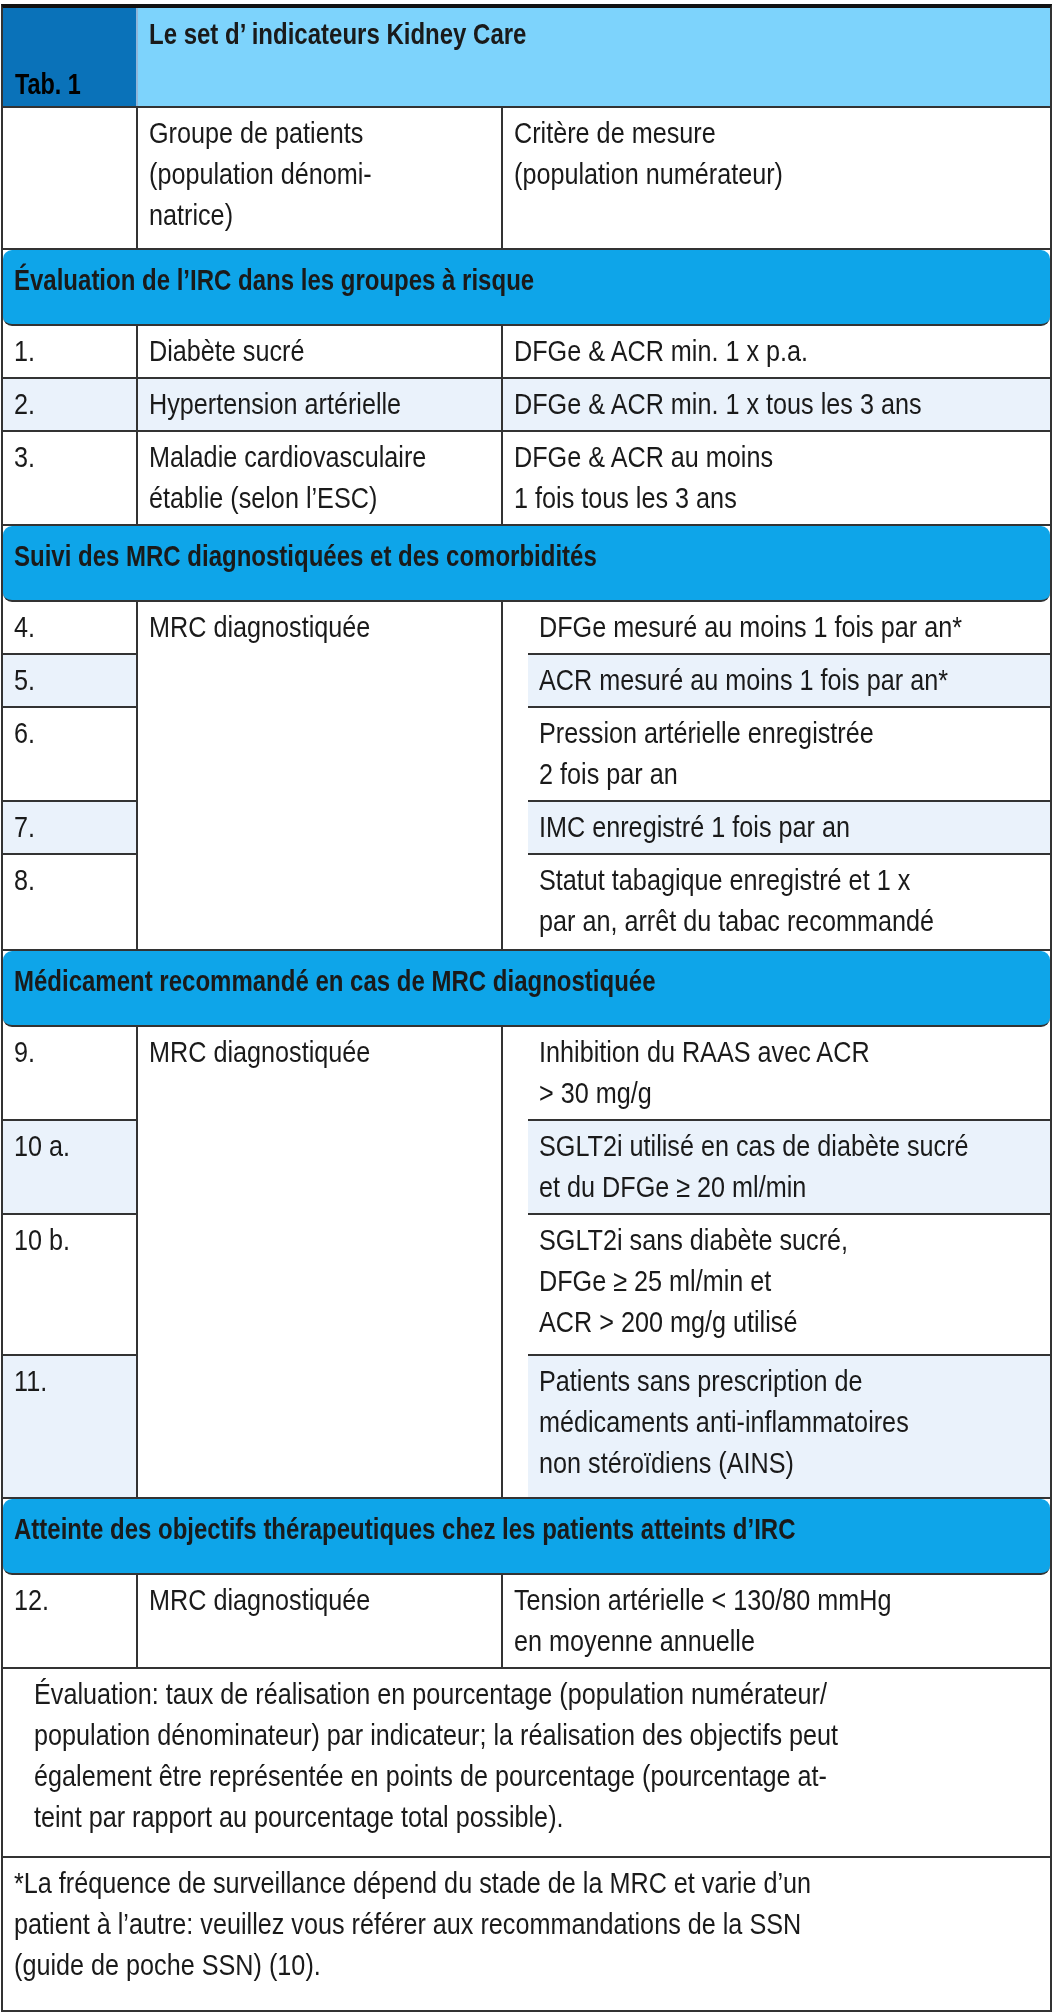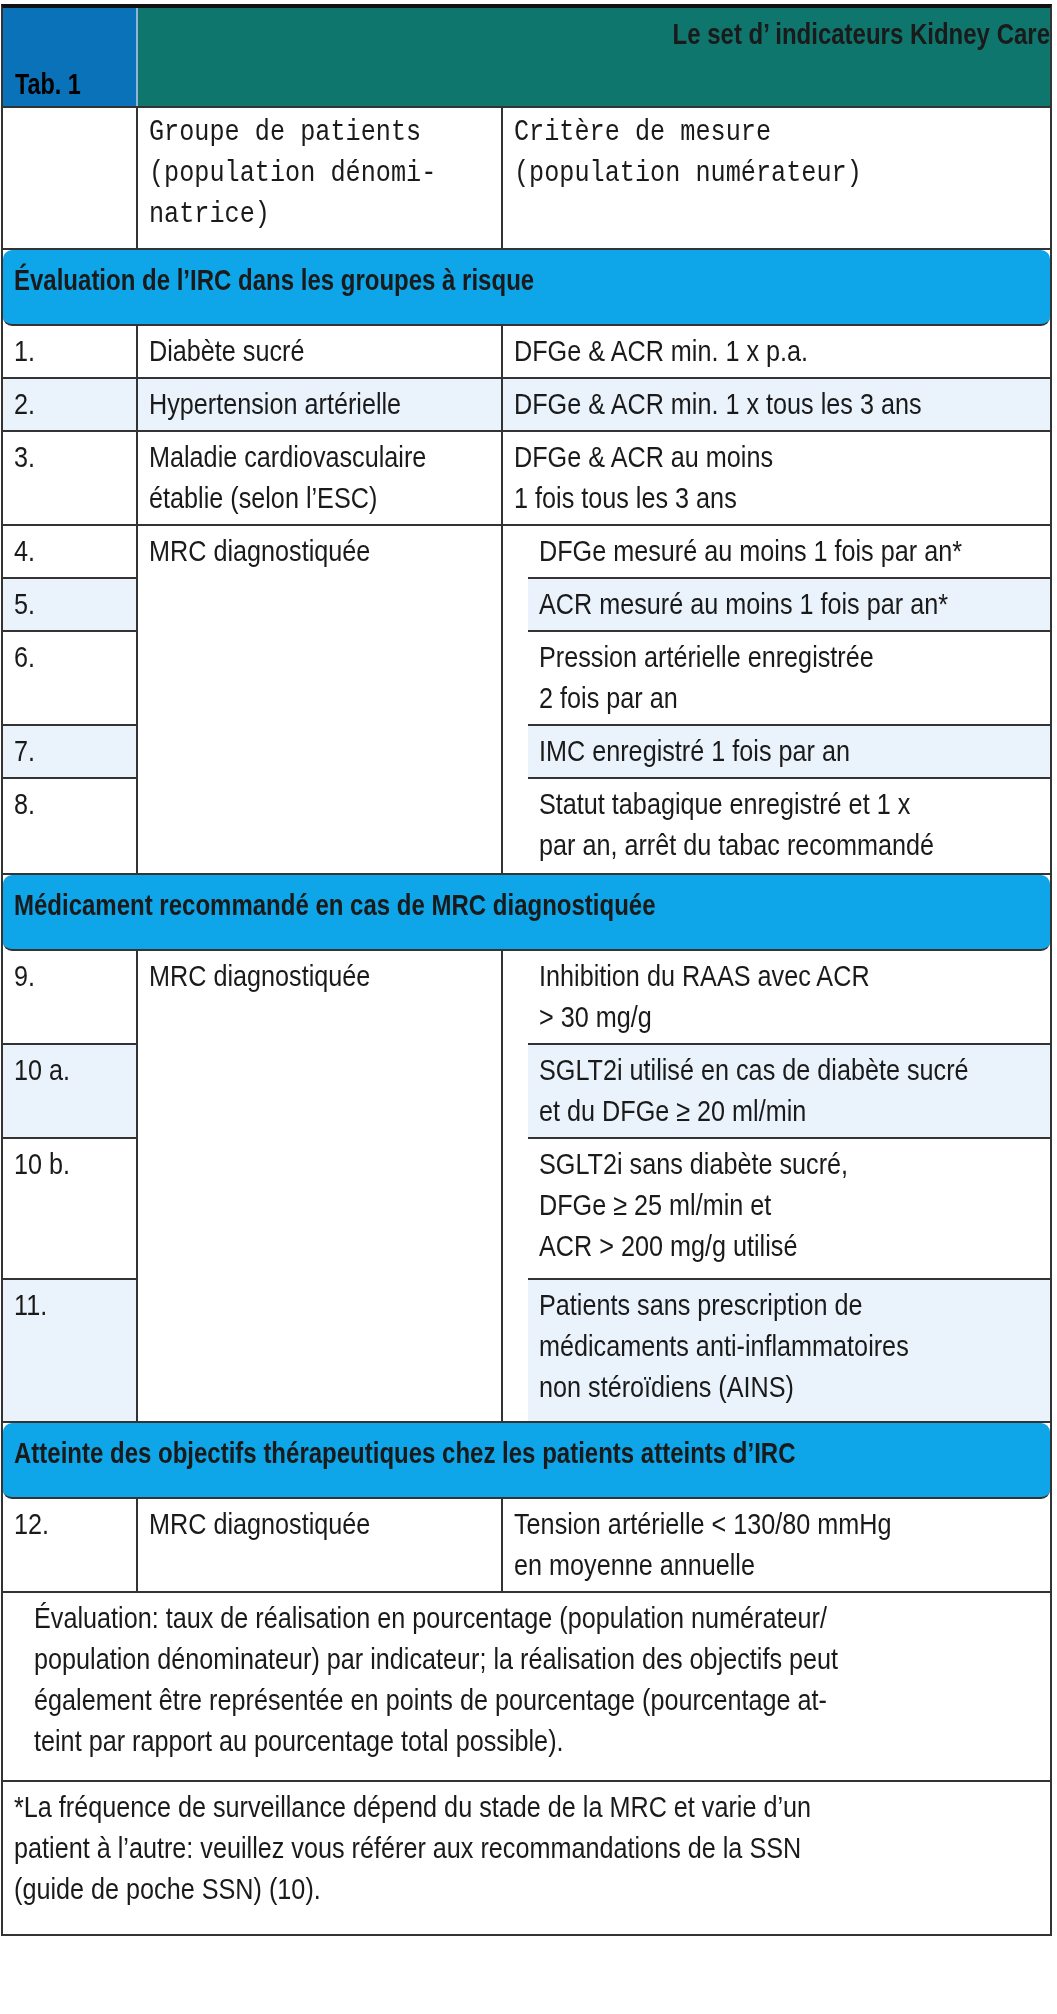--- a/index.html
+++ b/index.html
@@ -19,24 +19,24 @@
          width: 119%; }
   .alt { background: #eaf2fb; }
   .white { background: #ffffff; }
   .section { background: #0ea5e9; height: 76px; border-radius: 9px; }
   .section .txt { font-weight: bold; line-height: 52px; transform: scaleX(0.80); width: 125%; }
   .head { height: 98px; border-bottom: 2px solid #333; display: flex; }
   .tab-label { width: 135px; flex: none; background: #0a72b9; color: #000000; position: relative;
                border-right: 2px solid #8fb6d9; box-sizing: border-box; }
   .tab-label .txt { position: absolute; left: 12px; bottom: 2px; font-weight: bold;
                     transform: scaleX(0.78); }
-  .title { flex: 1; background: #0f766e; text-align: right; }
+  .title { flex: 1; background: #7dd3fc; }
   .title .txt { font-weight: bold; transform: scaleX(0.80); width: 125%; line-height: 44px; }
   
-  .h-colhead { height: 142px; font-family: Liberation Mono, monospace; }
+  .h-colhead { height: 142px; }
   .h1 { height: 53px; }
   .h2 { height: 94px; }
   .h3 { height: 141px; }
   
   .group { display: flex; border-bottom: 2px solid #333; }
   .group .gc1 { width: 135px; flex: none; border-right: 2px solid #333; box-sizing: border-box; }
   .group .gc2 { width: 365px; flex: none; border-right: 2px solid #333; box-sizing: border-box; background: #fff; }
   .group .gc3 { flex: 1; margin-left: 25px; }
   .sub { border-bottom: 2px solid #333; box-sizing: border-box; }
   .sub:last-child { border-bottom: none; }
@@ -81,20 +81,23 @@
     <div class="c3 cell"><span class="txt">DFGe &amp; ACR min. 1 x tous les 3 ans</span></div>
   </div>
   <div class="row h2 white">
     <div class="c1 cell"><span class="txt">3.</span></div>
     <div class="c2 cell"><span class="txt">Maladie cardiovasculaire
 établie (selon l’ESC)</span></div>
     <div class="c3 cell"><span class="txt">DFGe &amp; ACR au moins
 1 fois tous les 3 ans</span></div>
   </div>
 
+  <div class="row section cell">
+    <span class="txt">Suivi des MRC diagnostiquées et des comorbidités</span>
+  </div>
   <div class="group">
     <div class="gc1">
       <div class="sub h1 white cell"><span class="txt">4.</span></div>
       <div class="sub h1 alt cell"><span class="txt">5.</span></div>
       <div class="sub h2 white cell"><span class="txt">6.</span></div>
       <div class="sub h1 alt cell"><span class="txt">7.</span></div>
       <div class="sub h2 white cell"><span class="txt">8.</span></div>
     </div>
     <div class="gc2 cell">
       <span class="txt">MRC diagnostiquée</span>

